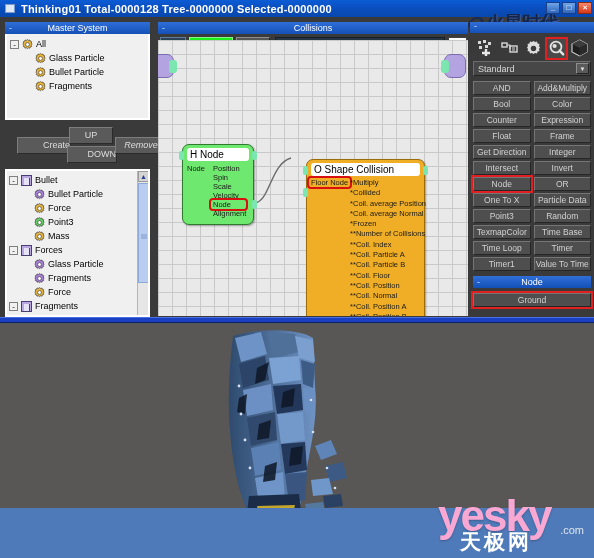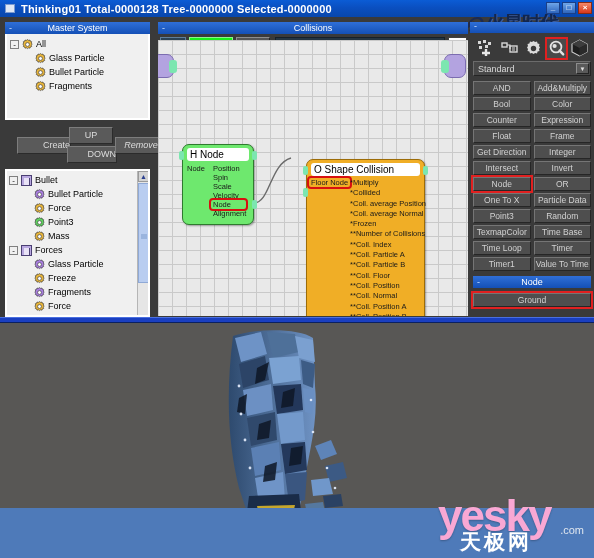--- a/index.html
+++ b/index.html
@@ -446,31 +446,20 @@
         <div class="tree-row">
           <span class="indent" style="width: 13px;"></span>
           <span style="width: 12px; flex: 0 0 auto;"></span>
           <span class="gearicon">
             <svg width="11" height="11" viewBox="0 0 11 11">
               <path fill="#a97ee0" stroke="#2b2b2b" stroke-width=".6" d="M5.5 .6 l1.2 .8 1.3-.4 .4 1.3 1.3 .4-.4 1.3 .8 1.1-.8 1.1 .4 1.3-1.3 .4-.4 1.3-1.3-.4-1.2 .8-1.2-.8-1.3 .4-.4-1.3-1.3-.4 .4-1.3-.8-1.1 .8-1.1-.4-1.3 1.3-.4 .4-1.3 1.3 .4z"></path>
               <circle cx="5.5" cy="5.5" r="1.9" fill="#ffffff" stroke="#2b2b2b" stroke-width=".6"></circle>
             </svg>
           </span>
           <span>Glass Particle</span>
-        </div>
-        <div class="tree-row">
-          <span class="indent" style="width: 13px;"></span>
-          <span style="width: 12px; flex: 0 0 auto;"></span>
-          <span class="gearicon">
-            <svg width="11" height="11" viewBox="0 0 11 11">
-              <path fill="#e8b53a" stroke="#2b2b2b" stroke-width=".6" d="M5.5 .6 l1.2 .8 1.3-.4 .4 1.3 1.3 .4-.4 1.3 .8 1.1-.8 1.1 .4 1.3-1.3 .4-.4 1.3-1.3-.4-1.2 .8-1.2-.8-1.3 .4-.4-1.3-1.3-.4 .4-1.3-.8-1.1 .8-1.1-.4-1.3 1.3-.4 .4-1.3 1.3 .4z"></path>
-              <circle cx="5.5" cy="5.5" r="1.9" fill="#ffffff" stroke="#2b2b2b" stroke-width=".6"></circle>
-            </svg>
-          </span>
-          <span>Freeze</span>
         </div>
         <div class="tree-row">
           <span class="indent" style="width: 13px;"></span>
           <span style="width: 12px; flex: 0 0 auto;"></span>
           <span class="gearicon">
             <svg width="11" height="11" viewBox="0 0 11 11">
               <path fill="#a97ee0" stroke="#2b2b2b" stroke-width=".6" d="M5.5 .6 l1.2 .8 1.3-.4 .4 1.3 1.3 .4-.4 1.3 .8 1.1-.8 1.1 .4 1.3-1.3 .4-.4 1.3-1.3-.4-1.2 .8-1.2-.8-1.3 .4-.4-1.3-1.3-.4 .4-1.3-.8-1.1 .8-1.1-.4-1.3 1.3-.4 .4-1.3 1.3 .4z"></path>
               <circle cx="5.5" cy="5.5" r="1.9" fill="#ffffff" stroke="#2b2b2b" stroke-width=".6"></circle>
             </svg>
           </span>

